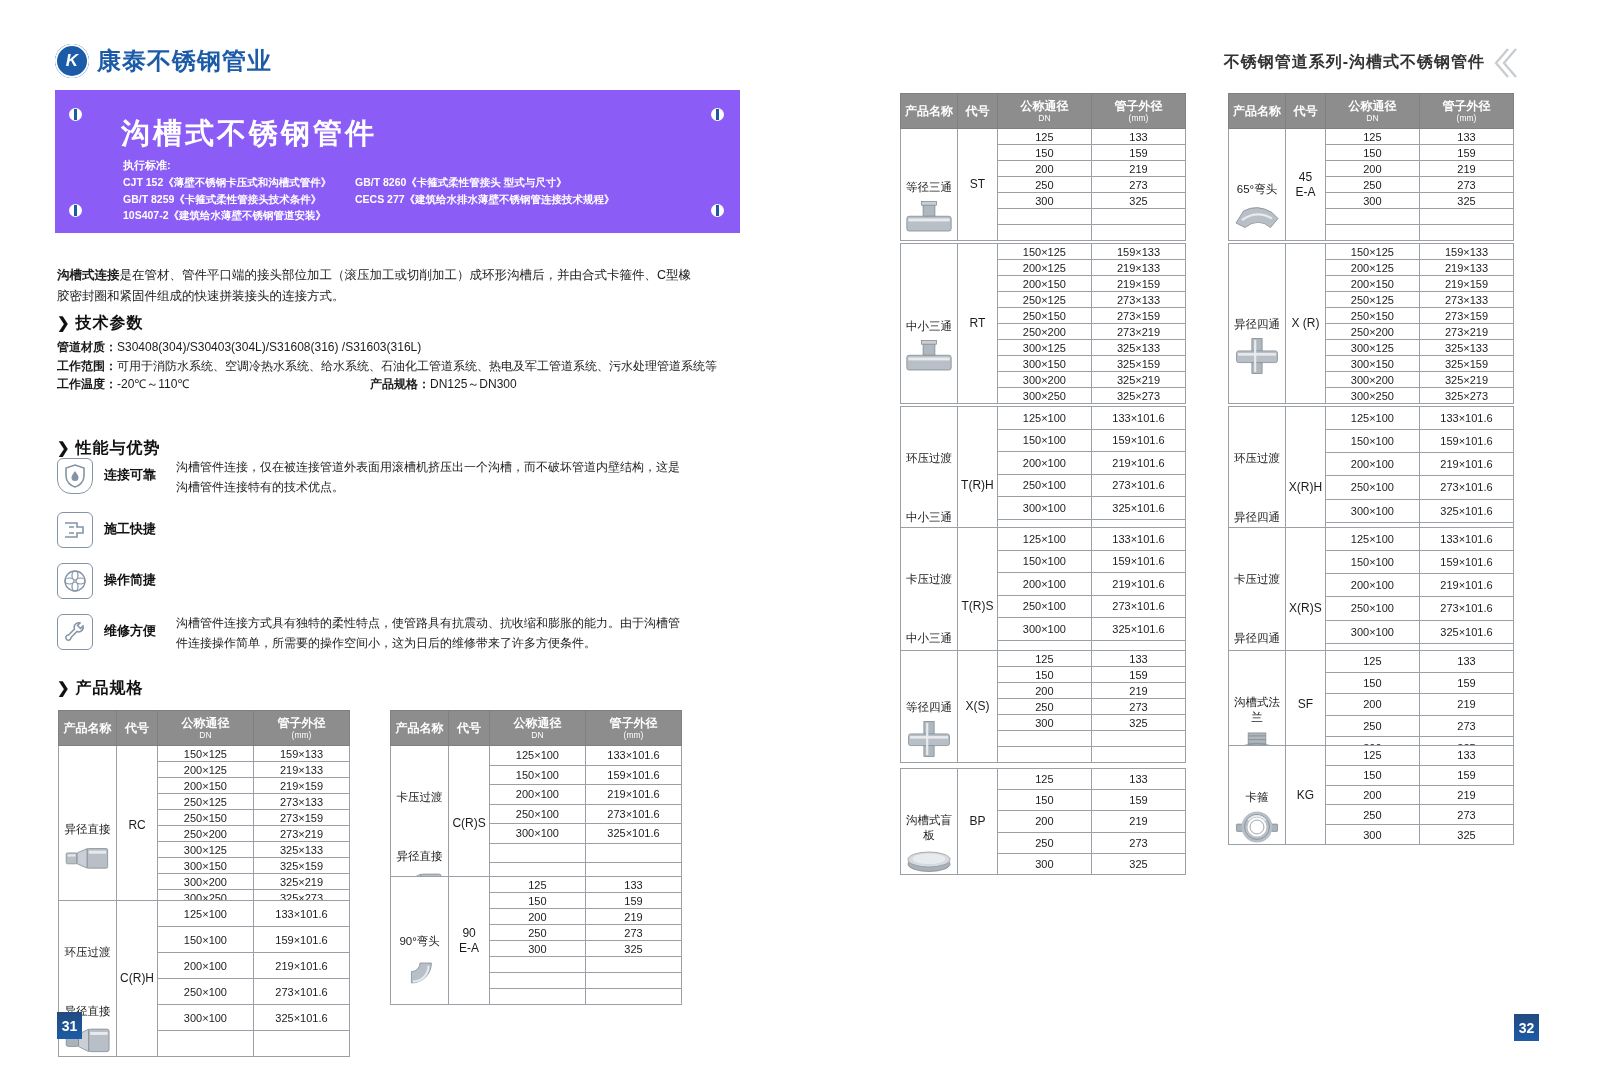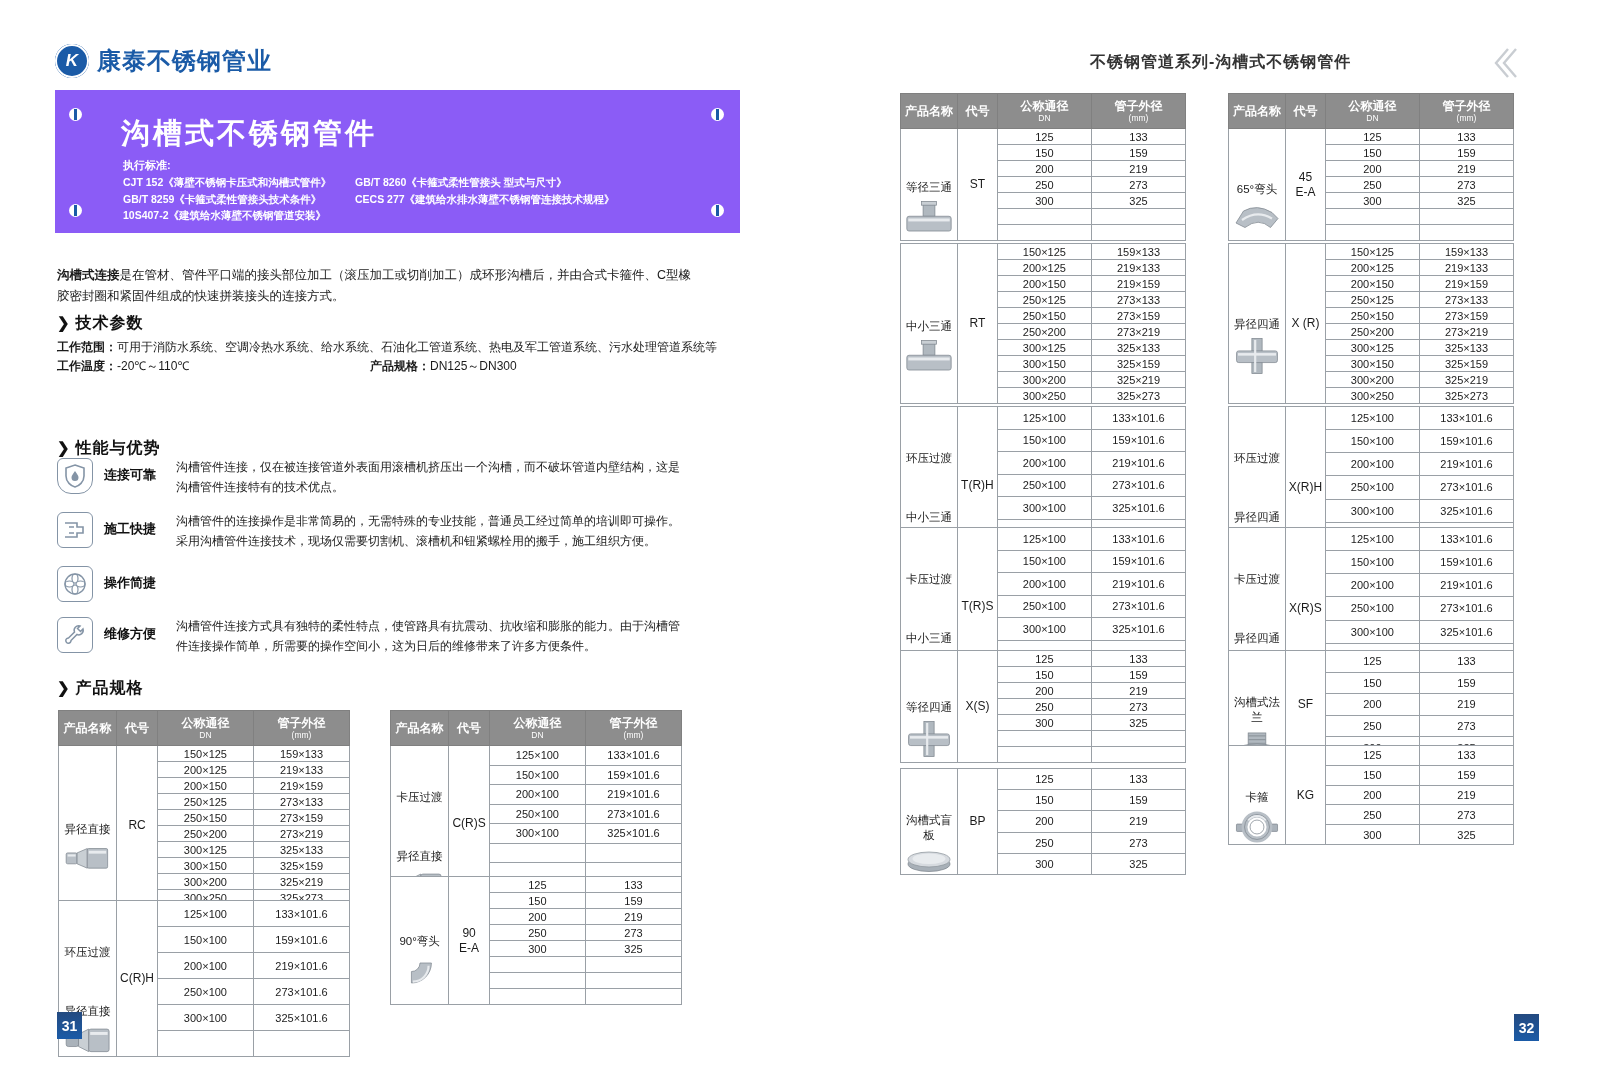--- a/index.html
+++ b/index.html
@@ -7,21 +7,21 @@
     width:1600px;height:1086px;position:relative;background:#ffffff;
     font-family:"Liberation Sans", sans-serif;color:#222;overflow:hidden;
   }
   
   .logo{position:absolute;left:55px;top:44px;display:flex;align-items:center;gap:8px;}
   .logo-circle{width:34px;height:34px;border-radius:50%;background:#1b5ba7;color:#fff;
     display:flex;align-items:center;justify-content:center;font-weight:bold;font-style:italic;
     font-size:17px;box-shadow:inset 0 0 0 2px #fff, inset 0 0 0 4px #1b5ba7;}
   .logo-text{font-size:24px;font-weight:900;color:#1b5ba7;letter-spacing:1px;}
   
-  .rp-header{position:absolute;top:52px;left:1090px;width:395px;
+  .rp-header{position:absolute;top:52px;left:1090px;width:395px;text-align:right;
     font-size:16px;font-weight:bold;color:#333;letter-spacing:1px;}
   .rp-chev{position:absolute;top:46px;left:1492px;}
   
   .banner{position:absolute;left:55px;top:90px;width:685px;height:143px;background:#8b5cf6;color:#fff;}
   .banner-title{position:absolute;left:66px;top:24px;font-size:29px;font-weight:900;letter-spacing:3px;}
   .std-label{position:absolute;left:68px;top:68px;font-size:11px;font-weight:bold;}
   .std-col{position:absolute;top:84px;font-size:10.5px;line-height:16.5px;font-weight:bold;}
   .std-col1{left:68px;}
   .std-col2{left:300px;}
   .screw{position:absolute;width:13px;height:13px;border-radius:50%;background:#fff;}
@@ -118,20 +118,21 @@
     <div>GB/T 8260《卡箍式柔性管接头 型式与尺寸》</div>
     <div>CECS 277《建筑给水排水薄壁不锈钢管连接技术规程》</div>
   </div>
 </div>
 
 <p class="intro"><b>沟槽式连接</b><span>是在管材、管件平口端的接头部位加工（滚压加工或切削加工）成环形沟槽后，并由合式卡箍件、C型橡胶密封圈和紧固件组成的快速拼装接头的连接方式。</span></p>
 
 <div class="sec-h h-tech"><span class="arr">❯</span><span>技术参数</span></div>
 
 <div class="tech">
+  <div><span class="lab">管道材质：</span><span>S30408(304)/S30403(304L)/S31608(316) /S31603(316L)</span></div>
   <div><span class="lab">工作范围：</span><span>可用于消防水系统、空调冷热水系统、给水系统、石油化工管道系统、热电及军工管道系统、污水处理管道系统等</span></div>
   <div class="tech-last">
     <span class="lab">工作温度：</span><span>-20℃～110℃</span>
     <span class="tech-spec"><span class="lab">产品规格：</span><span>DN125～DN300</span></span>
   </div>
 </div>
 
 <div class="sec-h h-adv"><span class="arr">❯</span><span>性能与优势</span></div>
 
 <div class="adv">
@@ -146,21 +147,20 @@
     <div class="adv-text">沟槽管件连接，仅在被连接管道外表面用滚槽机挤压出一个沟槽，而不破坏管道内壁结构，这是沟槽管件连接特有的技术优点。</div>
   </div>
   <div class="adv-row">
     <div class="adv-icon">
       <svg width="24" height="22" viewBox="0 0 24 22">
           <path d="M2 4 H14 V8 H20 V14 H14 V18 H2" fill="none" stroke="#8494a6" stroke-width="1.6"></path>
           <path d="M6 8 H11 M6 14 H11" stroke="#8494a6" stroke-width="1.4"></path>
         </svg>
     </div>
     <div class="adv-title">施工快捷</div>
-    <div class="adv-text">沟槽管件的连接操作是非常简易的，无需特殊的专业技能，普通员工经过简单的培训即可操作。采用沟槽管件连接技术，现场仅需要切割机、滚槽机和钮紧螺栓用的搬手，施工组织方便。</div>
   </div>
   <div class="adv-row r3">
     <div class="adv-icon">
       <svg width="24" height="24" viewBox="0 0 24 24">
           <circle cx="12" cy="12" r="10" fill="none" stroke="#8494a6" stroke-width="1.4"></circle>
           <ellipse cx="12" cy="6.5" rx="3" ry="4.5" fill="none" stroke="#8494a6" stroke-width="1.2"></ellipse>
           <ellipse cx="12" cy="17.5" rx="3" ry="4.5" fill="none" stroke="#8494a6" stroke-width="1.2"></ellipse>
           <ellipse cx="6.5" cy="12" rx="4.5" ry="3" fill="none" stroke="#8494a6" stroke-width="1.2"></ellipse>
           <ellipse cx="17.5" cy="12" rx="4.5" ry="3" fill="none" stroke="#8494a6" stroke-width="1.2"></ellipse>
         </svg>

